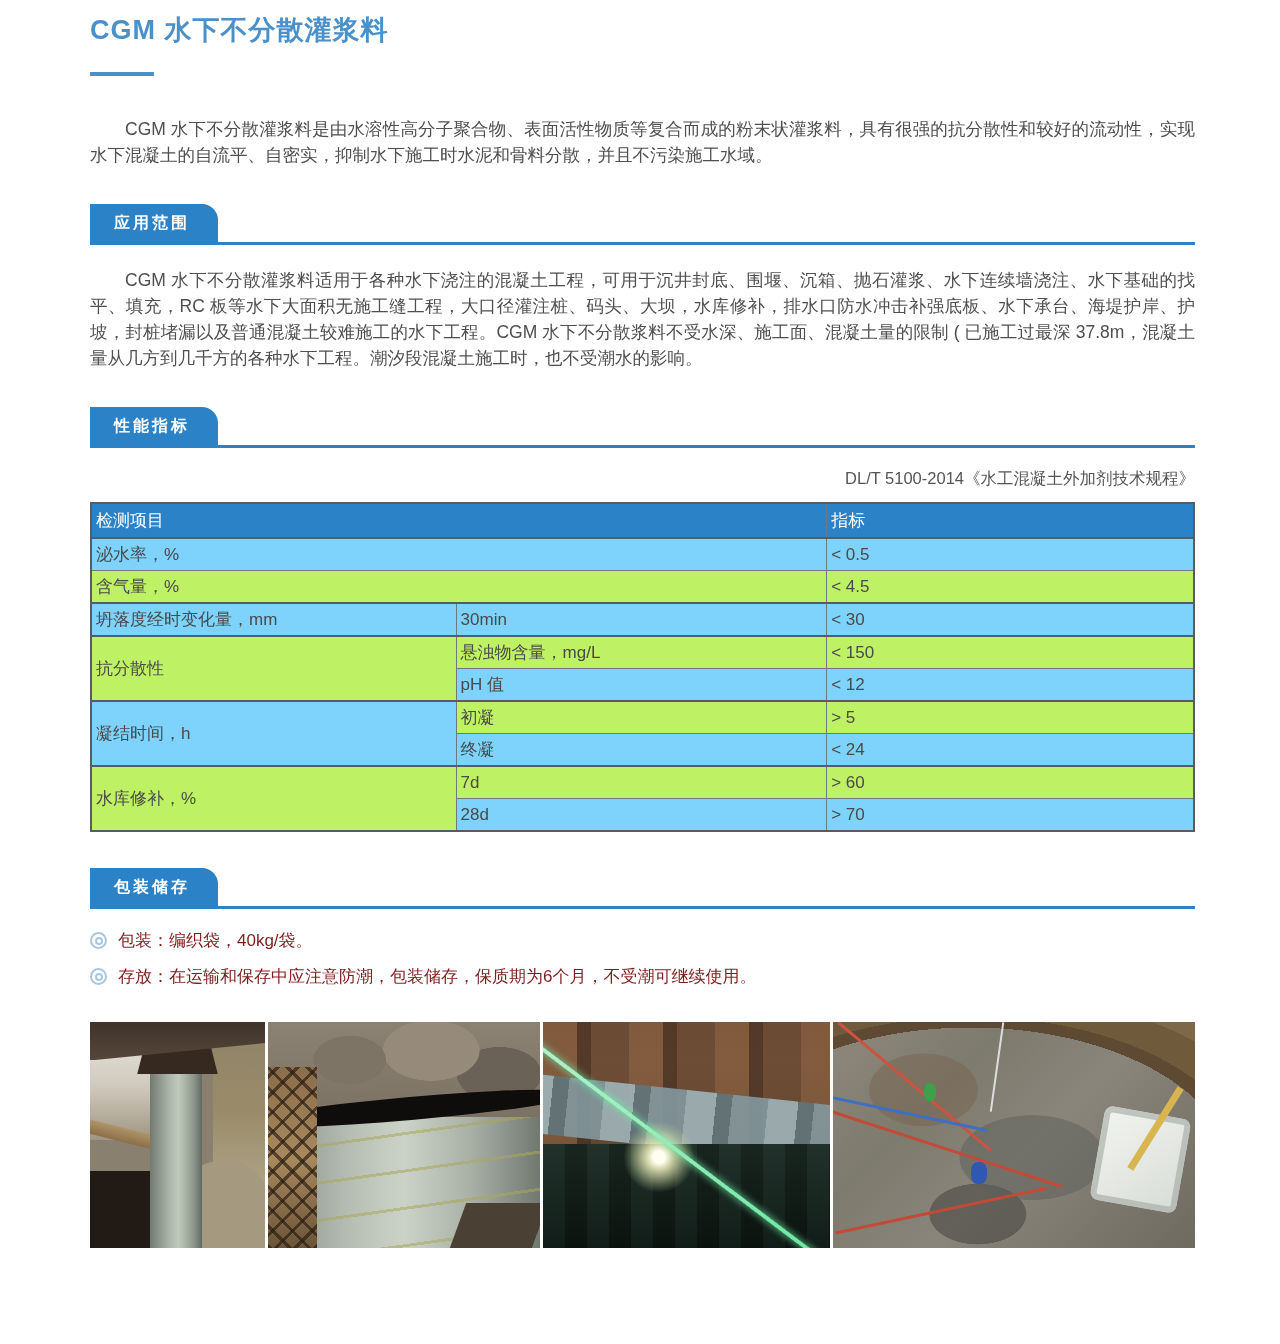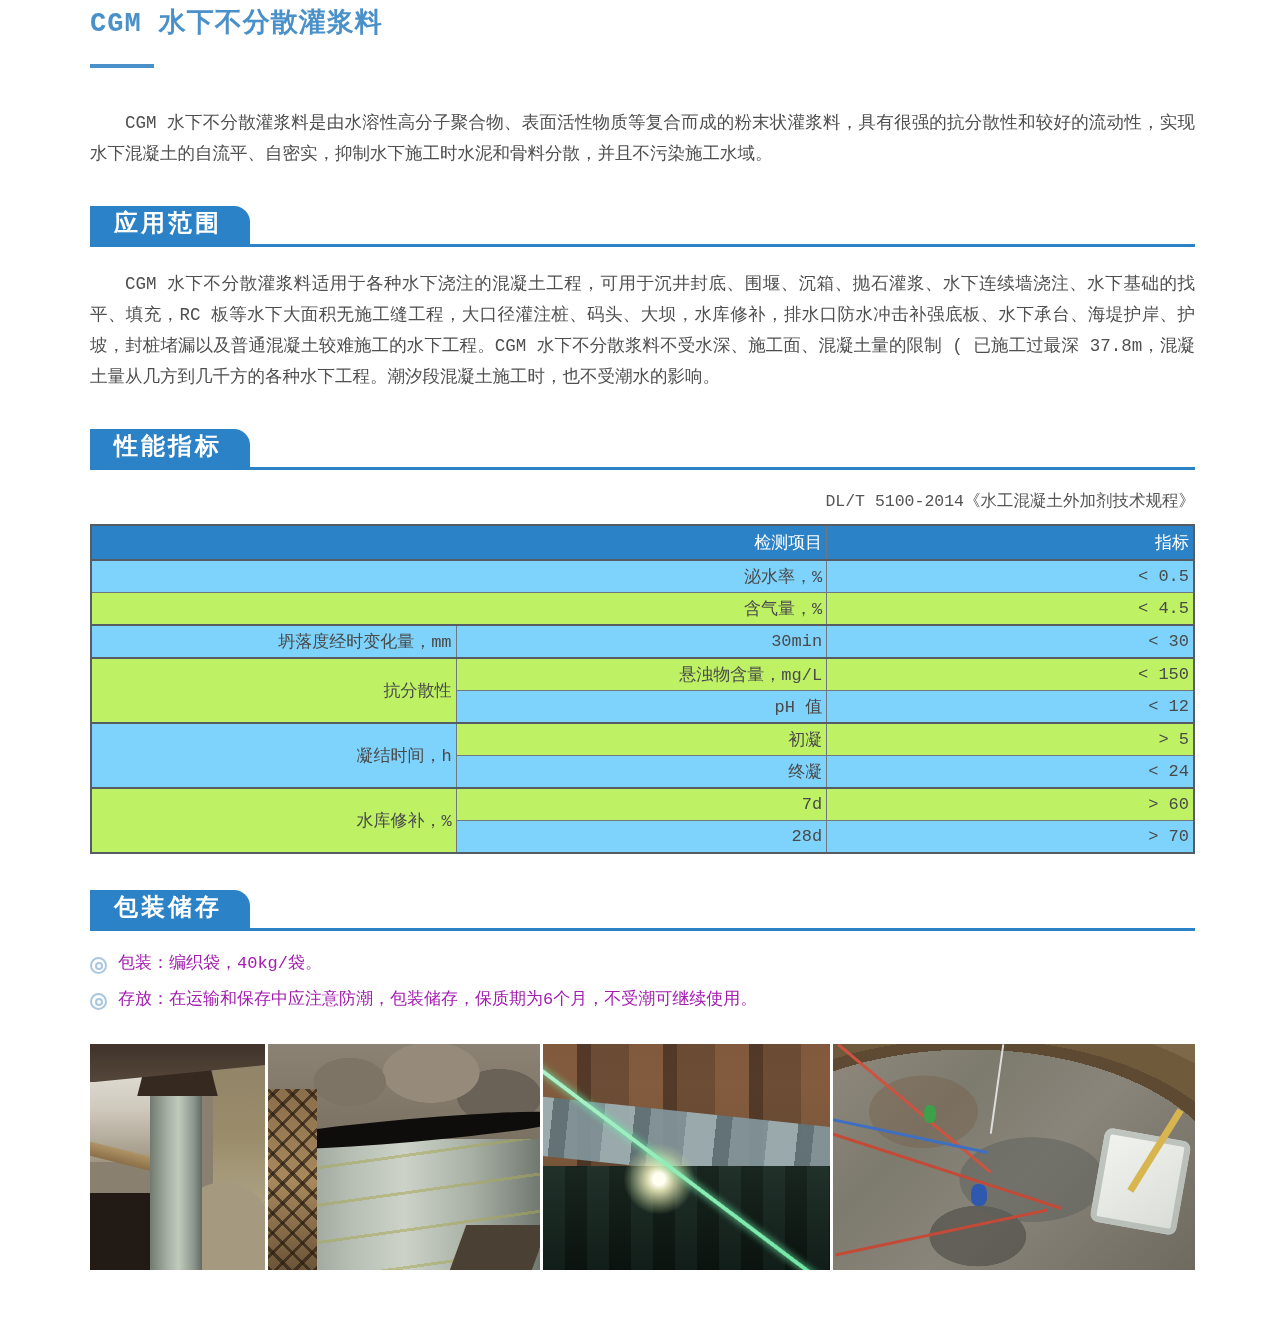--- a/index.html
+++ b/index.html
@@ -1,59 +1,59 @@
 <!DOCTYPE html>
 <html><head>
 <meta charset="utf-8">
 <style>
   html,body { margin:0; padding:0; }
   body {
     width:1280px; height:1344px; background:#ffffff; overflow:hidden;
     font-family:"Liberation Sans","DejaVu Sans",sans-serif; color:#4b4b4b;
   }
-  .page { padding:4px 85px 0 90px;font-family:Liberation Mono, monospace; }
+  .page { padding:12px 85px 0 90px; }
 
   
   .title { margin:0; font-size:27px; font-weight:bold; color:#4a90c9; letter-spacing:1px; }
   .title-rule { width:64px; height:4px; background:#4a90c9; margin-top:24px; }
 
   
   p.body-text {
-    margin:0; font-size:17.5px; line-height:31px; text-align:justify;
+    margin:0; font-size:17.5px; line-height:26px; text-align:justify;
     text-indent:2em; color:#4f4f4f;
   }
   .intro-wrap { margin-top:40px; }
   .app-wrap { margin-top:22px; }
 
   
   .sec { margin-top:36px; border-bottom:3px solid #2b82c6; line-height:0; }
   .sec .tab {
     display:inline-block; background:#2b82c6; color:#ffffff; font-weight:bold;
-    font-size:24px; letter-spacing:3px; line-height:22px; padding:8px 28px 8px 24px;
+    font-size:16px; letter-spacing:3px; line-height:22px; padding:8px 28px 8px 24px;
     border-radius:0 16px 0 0;
   }
 
   
   .standard { margin-top:20px; text-align:right; font-size:16.5px; color:#555; }
 
   
   table.perf { width:100%; border-collapse:collapse; table-layout:fixed; margin-top:12px;
     border:2px solid #565c64; }
   .perf th, .perf td {
-    border:1px solid #70787f; text-align:right; vertical-align:middle;
+    border:1px solid #70787f; text-align:left; vertical-align:middle;
     font-size:17px; color:#4a4a4a; height:29px; padding:1px 4px;
   }
   .perf thead th { background:#2b82c6; color:#ffffff; font-weight:normal; height:31px; }
   .perf td.g { background:#7dd3fc; }
   .perf td.w { background:#bef264; }
   .perf tr.bt td { border-top:2px solid #565c64; }
 
   
   .bullets { margin-top:20px; }
-  .bullet { display:flex; align-items:flex-end; gap:11px; margin-top:13px; font-size:17px; color:#a21caf; }
+  .bullet { display:flex; align-items:center; gap:11px; margin-top:13px; font-size:17px; color:#7f1d1d; }
   .ring { width:13px; height:13px; border:2.5px solid #a9c7e0; border-radius:50%;
     display:flex; align-items:center; justify-content:center; flex:0 0 auto; }
   .ring-inner { width:4px; height:4px; border:2px solid #a9c7e0; border-radius:50%; }
 
   
   .photos { display:flex; gap:3px; height:226px; margin-top:34px; }
   .photo { position:relative; overflow:hidden; flex:0 0 auto; }
   .photo > div { position:absolute; }
 
   .p1 { width:175px; background:#8a8070; }

